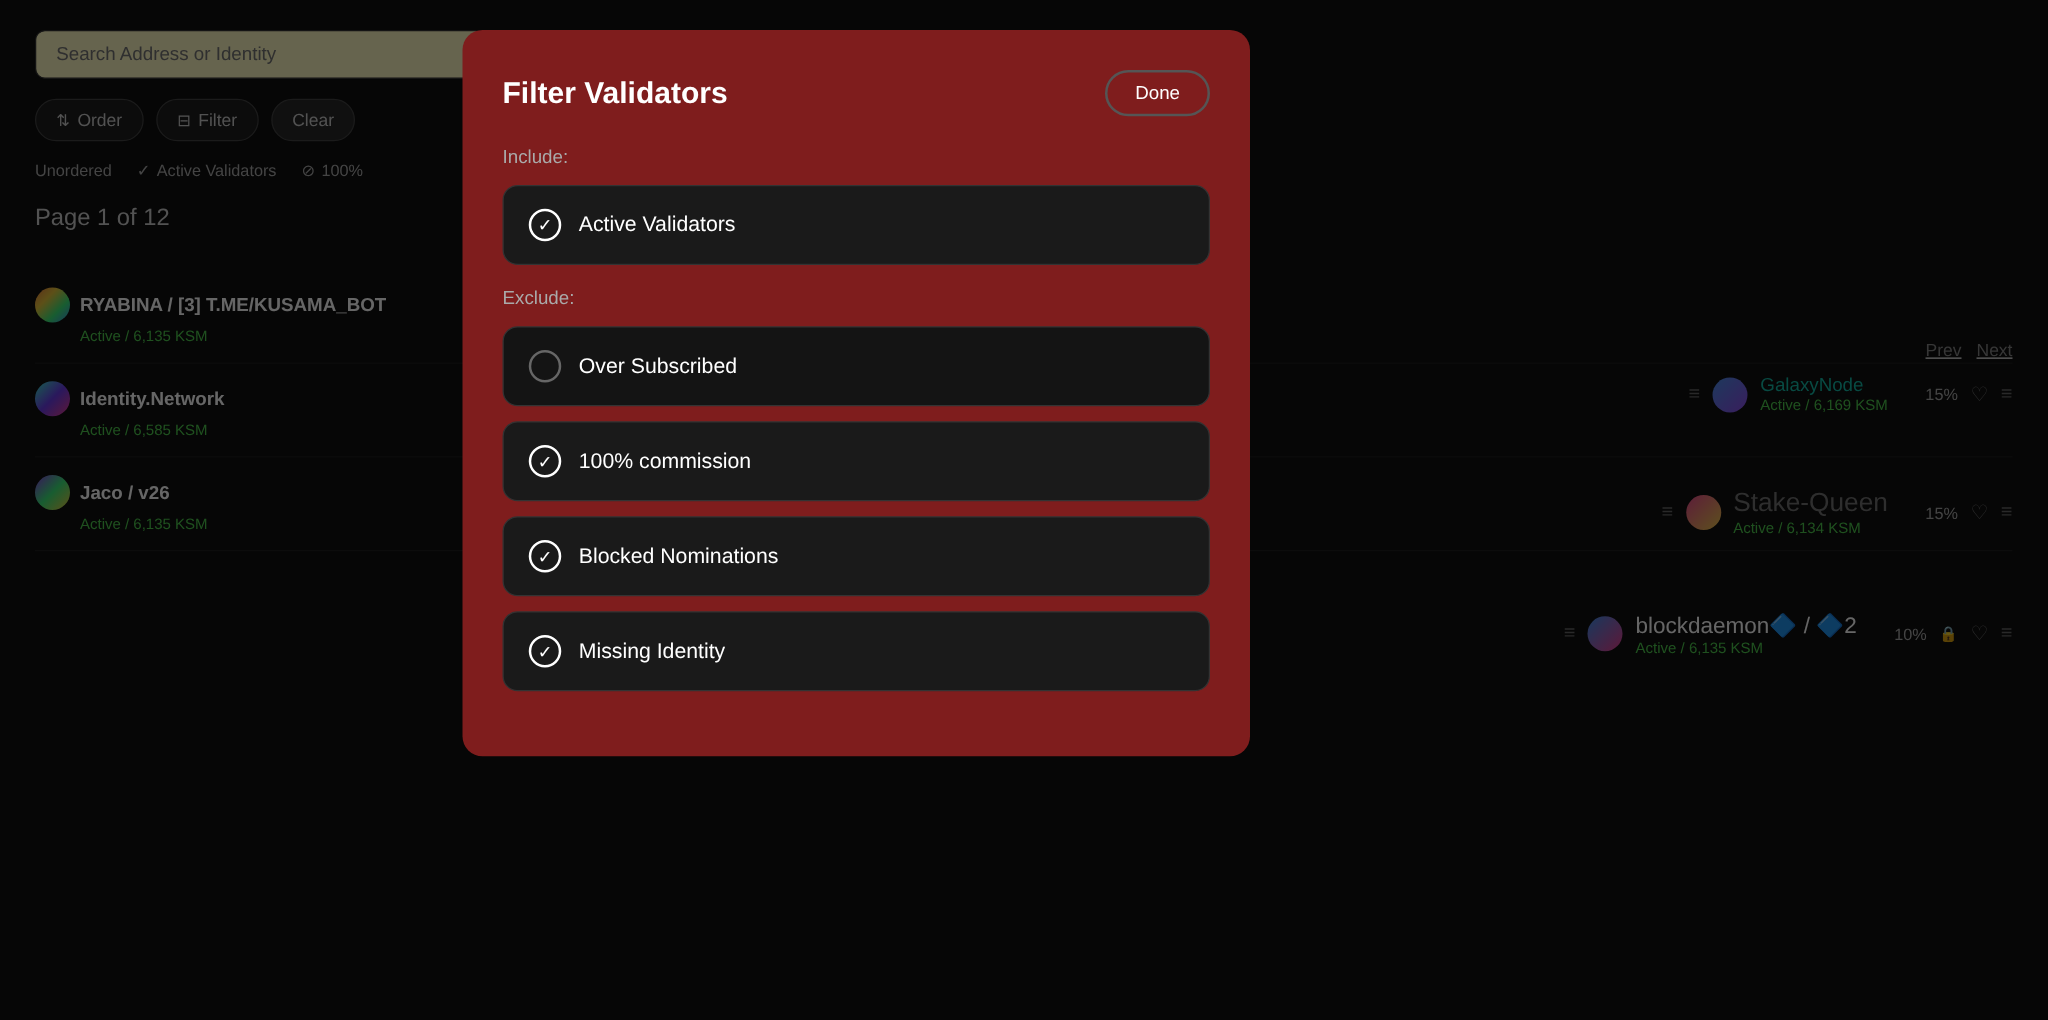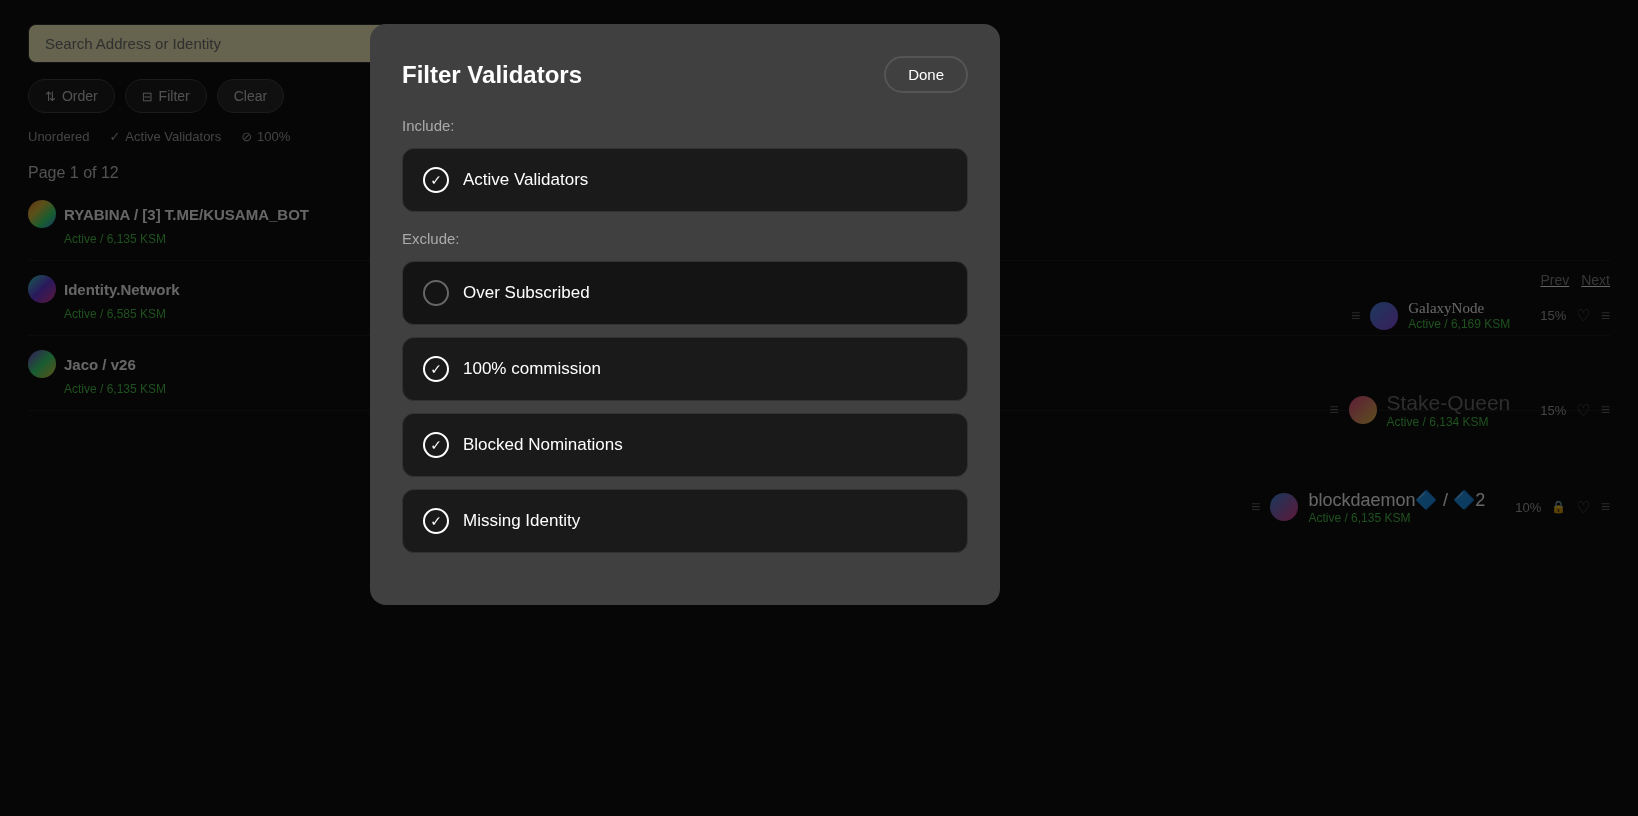--- a/index.html
+++ b/index.html
@@ -65,23 +65,23 @@
       color: #aaa;
     }
 
     .filter-bar-item {
       display: flex;
       align-items: center;
       gap: 5px;
     }
 
     .page-info {
-      font-size: 16px;
+      font-size: 19px;
       color: #ccc;
-      margin-bottom: 4px;
+      margin-bottom: 30px;
     }
 
     .validator-list {
       display: flex;
       flex-direction: column;
       gap: 0;
     }
 
     .validator-item {
       padding: 14px 0;
@@ -146,21 +146,21 @@
       background: rgba(0,0,0,0.6);
       z-index: 10;
     }
 
     
     .modal {
       position: absolute;
       top: 24px;
       left: 370px;
       width: 630px;
-      background: #404040;
+      background: #7f1d1d;
       border-radius: 16px;
       padding: 32px 32px 40px;
       z-index: 20;
     }
 
     .modal-header {
       display: flex;
       justify-content: space-between;
       align-items: center;
       margin-bottom: 24px;
@@ -306,21 +306,21 @@
     <button class="nav-btn">Prev</button>
     <button class="nav-btn">Next</button>
   </div>
 
   
   <div class="right-validators">
     <div style="display:flex;align-items:center;gap:10px;justify-content:flex-end;">
       <span style="color:#666;">≡</span>
       <div class="validator-avatar" style="background:linear-gradient(135deg,#4a8fe8,#8f4ae8);width:28px;height:28px;border-radius:50%;flex-shrink:0;"></div>
       <div>
-        <div style="color:#ffffff;font-size:15px;font-family:Liberation Serif, serif;">GalaxyNode</div>
+        <div style="color:#14b8a6;font-size:15px;">GalaxyNode</div>
         <div style="color:#4ec94e;font-size:12px;">Active / 6,169 KSM</div>
       </div>
       <span style="color:#aaa;font-size:13px;margin-left:20px;">15%</span>
       <span style="color:#666;">♡</span>
       <span style="color:#666;">≡</span>
     </div>
     <div style="display:flex;align-items:center;gap:10px;justify-content:flex-end;">
       <span style="color:#666;">≡</span>
       <div class="validator-avatar" style="background:linear-gradient(135deg,#e84a8f,#e8c84a);width:28px;height:28px;border-radius:50%;flex-shrink:0;"></div>
       <div>

